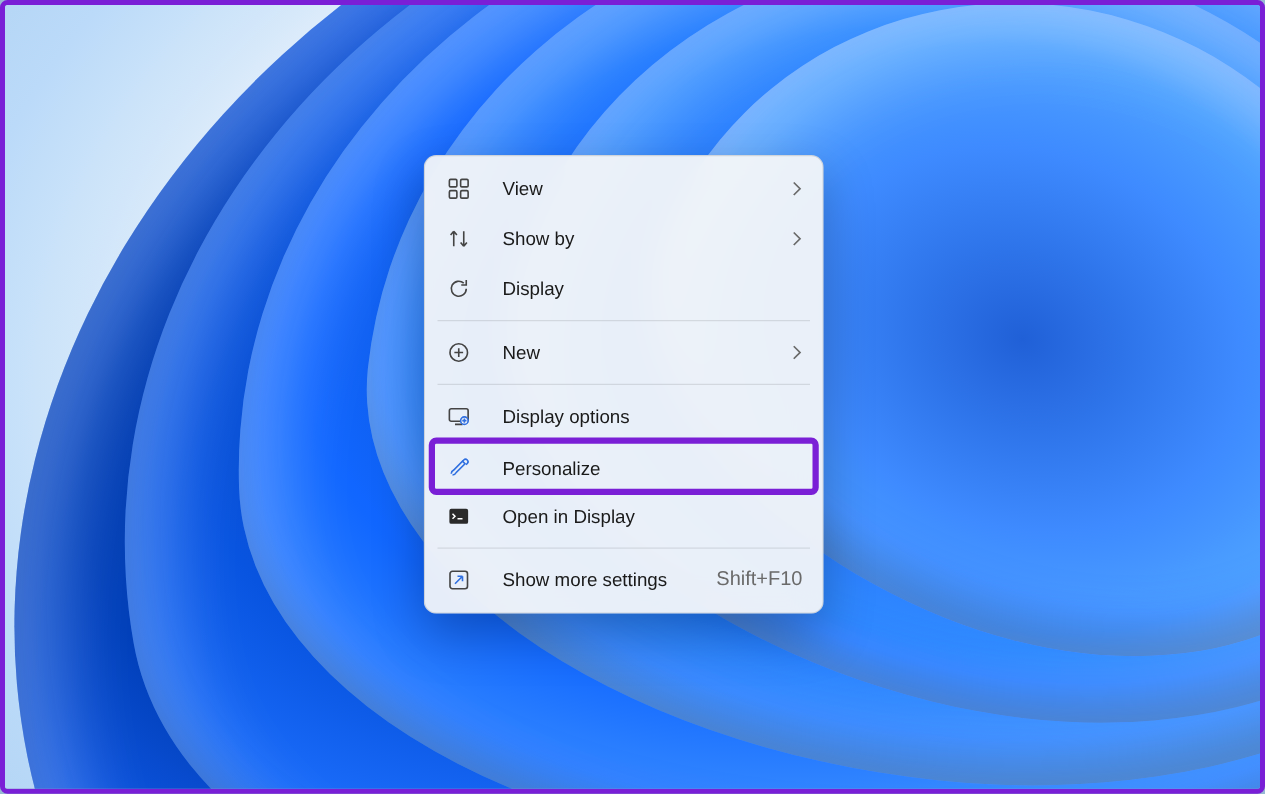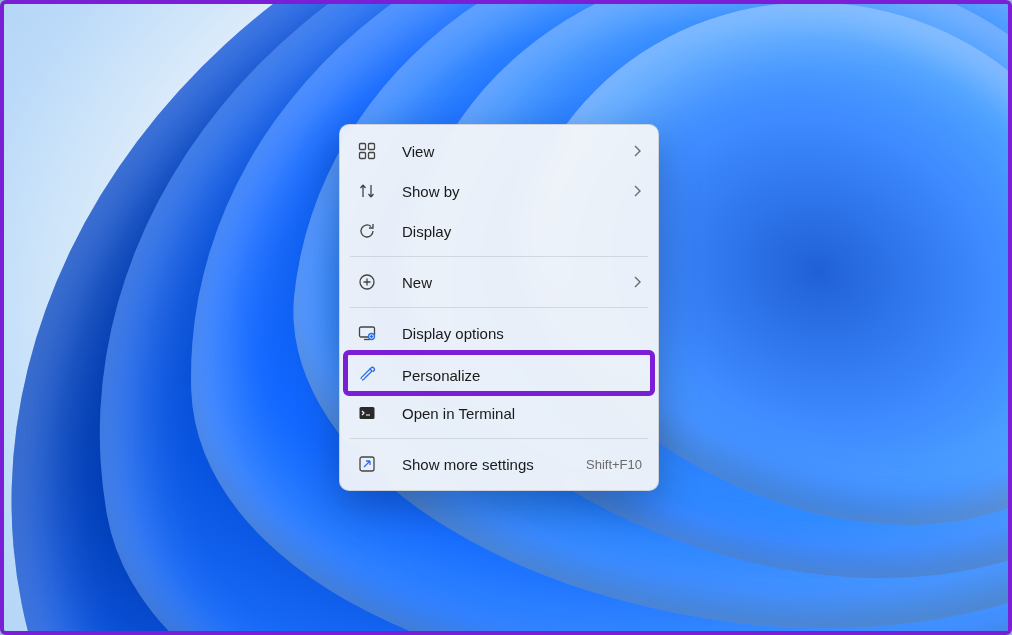--- a/index.html
+++ b/index.html
@@ -50,21 +50,21 @@
     .menu-item {
       display: flex;
       align-items: center;
       gap: 24px;
       padding: 9px 10px;
       border-radius: 6px;
       font-size: 15px;
       position: relative;
     }
     .menu-item .label { flex: 1; }
-    .menu-item .shortcut { color: #6a6a6a; font-size: 13px; }
+    .menu-item .shortcut { color: #6a6a6a; font-size: 16px; }
     .separator { height: 1px; background: rgba(0,0,0,0.10); margin: 5px 4px; }
     .icon-slot {
       width: 22px; height: 22px;
       display: flex; align-items: center; justify-content: center;
       color: #444;
     }
     .chevron { color: #6a6a6a; }
     .highlight {
       outline: 5px solid #7a1fd6;
       outline-offset: -2px;
@@ -170,21 +170,21 @@
     <span class="label">Personalize</span>
   </div>
 
   <div class="menu-item">
     <span class="icon-slot">
       <svg width="18" height="18" viewBox="0 0 18 18" fill="none">
         <rect x="1.5" y="3" width="15" height="12" rx="1.5" fill="#2a2a2a"></rect>
         <path d="M4 7l2 2-2 2M8 11h4" stroke="#fff" stroke-width="1.2"></path>
       </svg>
     </span>
-    <span class="label">Open in Terminal</span>
+    <span class="label">Open in Display</span>
   </div>
 
   <div class="separator"></div>
 
   <div class="menu-item">
     <span class="icon-slot">
       <svg width="18" height="18" viewBox="0 0 18 18" fill="none" stroke="currentColor" stroke-width="1.3">
         <rect x="2" y="2" width="14" height="14" rx="2"></rect>
         <path d="M6 12l6-6M12 6v4M12 6H8" stroke="#2f6fe0"></path>
       </svg>

